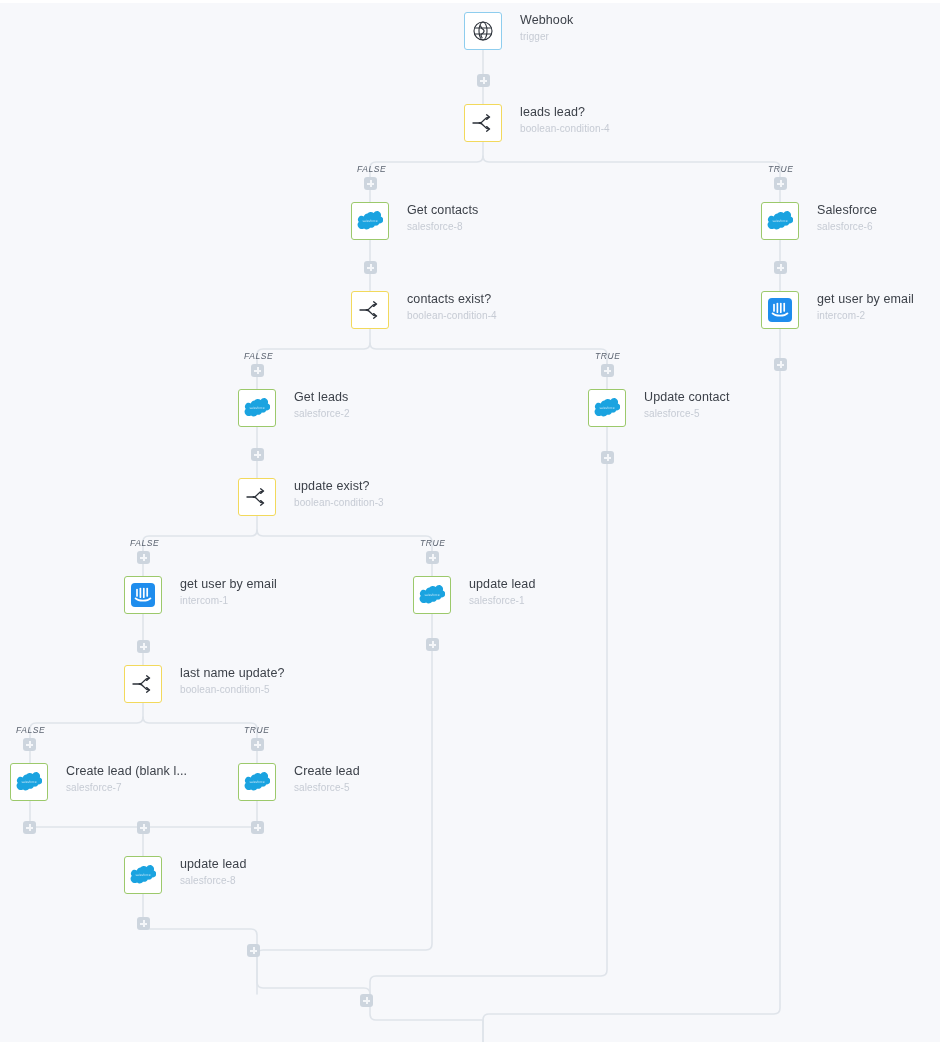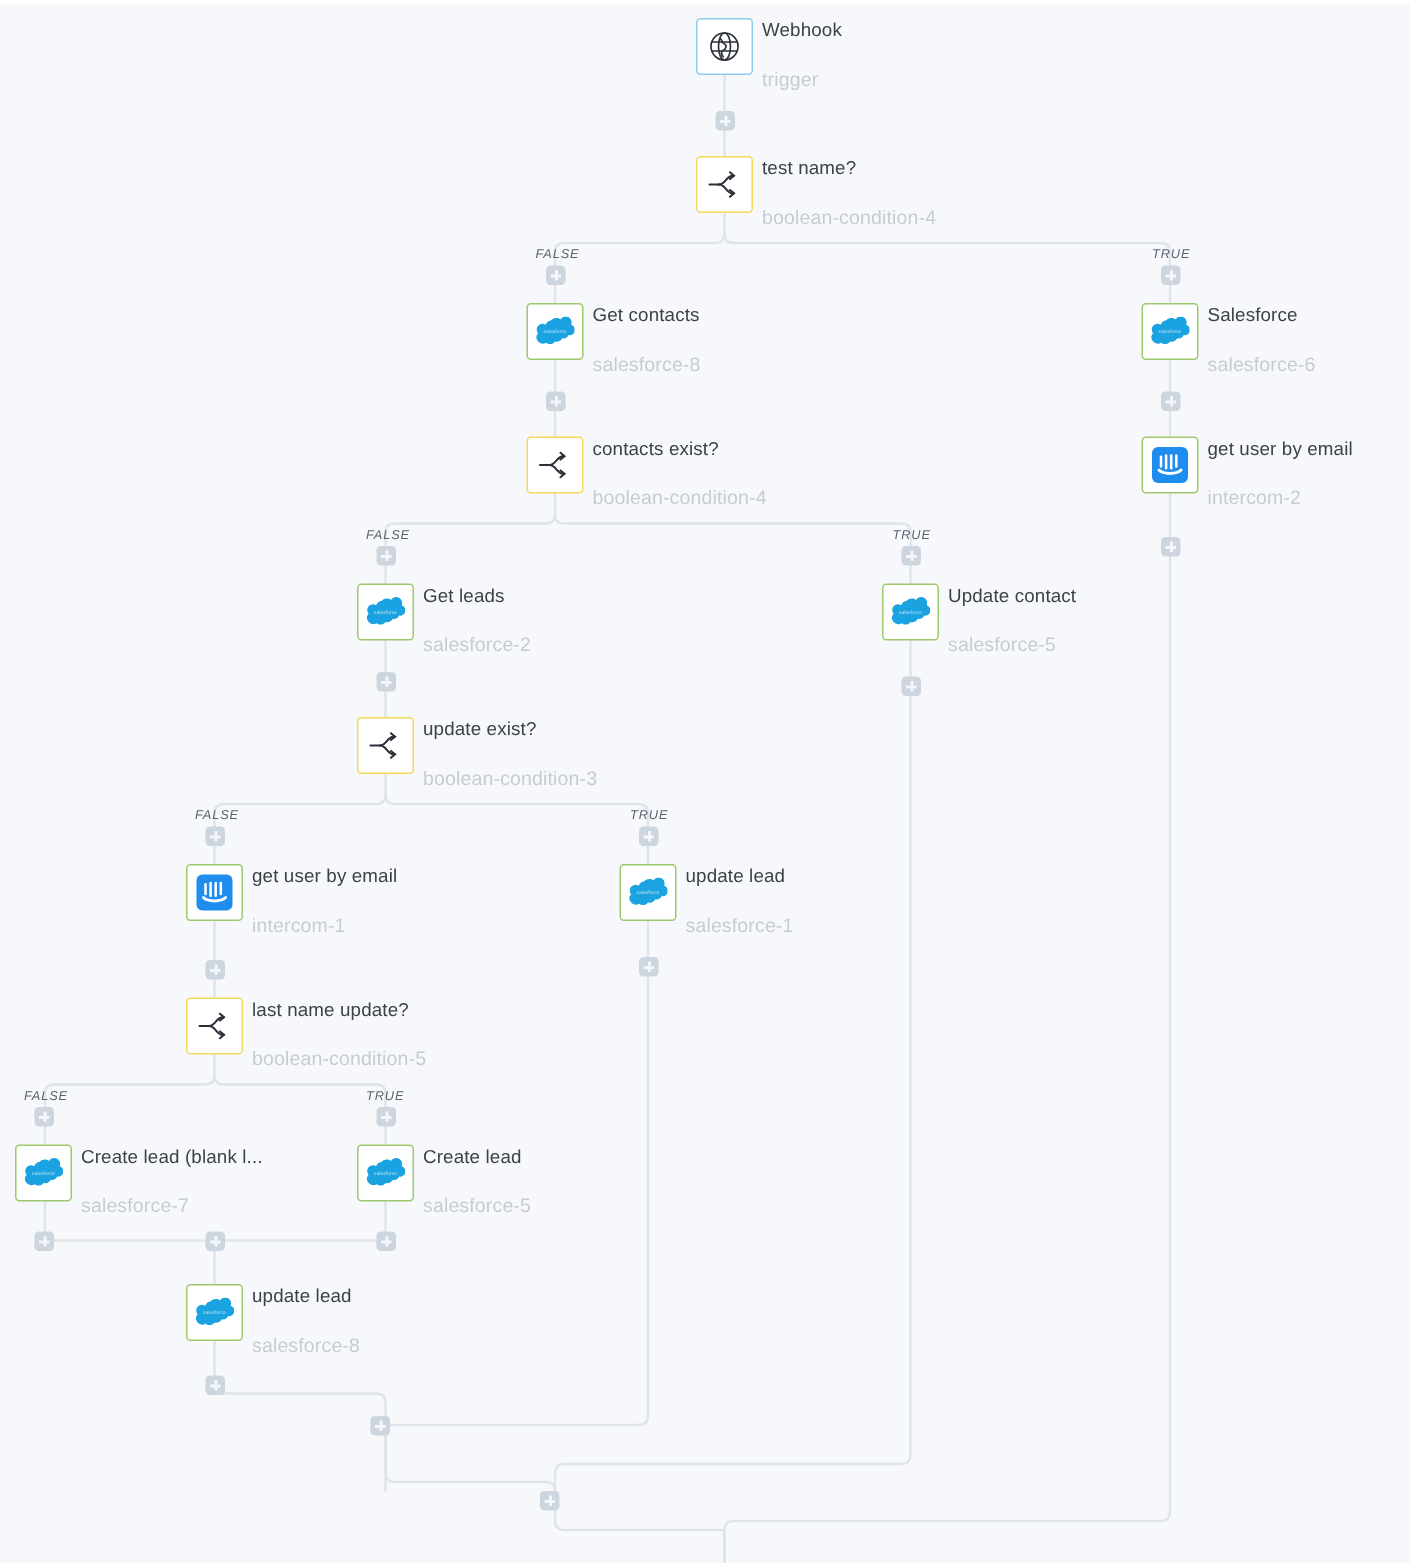--- a/index.html
+++ b/index.html
@@ -26,29 +26,29 @@
     background:#ffffff;
     border:1.5px solid #9cc96b;
     border-radius:3px;
     box-sizing:border-box;
     display:flex;align-items:center;justify-content:center;
   }
   .node.trigger .node-box{border-color:#8ecdee;}
   .node.cond .node-box{border-color:#f2d95c;}
 
   .node-text{
-    position:absolute;left:44px;top:1px;
+    position:absolute;left:56px;top:1px;
     white-space:nowrap;
   }
   .node-title{
     font-size:12.5px;color:#3c4149;line-height:15px;
     letter-spacing:.1px;
   }
   .node-sub{
-    font-size:13px;color:#c6cbd4;line-height:14px;margin-top:18px;
+    font-size:10px;color:#c6cbd4;line-height:14px;margin-top:2px;
     letter-spacing:.1px;
   }
 
   
   .ic{display:block;}
   .sf-ic{width:26px;height:20px;}
   .globe-ic{width:24px;height:24px;}
   .fork-ic{width:24px;height:20px;}
   .intercom-ic{
     width:24px;height:24px;background:#1f8ded;border-radius:4px;
@@ -180,21 +180,21 @@
     <div class="node-box">
       <svg class="ic fork-ic" viewBox="0 0 26 22" fill="none" stroke="#2b3038" stroke-width="1.5" stroke-linecap="round">
         <path d="M2 11 H9"></path>
         <path d="M9 11 C14 11 14 4.5 19.5 4.5"></path>
         <path d="M9 11 C14 11 14 17.5 19.5 17.5"></path>
         <path d="M17 2 L20 4.5 L17 7"></path>
         <path d="M17 15 L20 17.5 L17 20"></path>
       </svg>
     </div>
     <div class="node-text">
-      <div class="node-title">test name?</div>
+      <div class="node-title">leads lead?</div>
       <div class="node-sub">boolean-condition-4</div>
     </div>
   </div>
 
   <div class="node" style="left:351px;top:199px">
     <div class="node-box">
       <svg class="ic sf-ic" viewBox="0 0 52 38">
         <path fill="#1aa3e0" d="M21 4c3.3-3.6 8.6-4 12.4-1 2-3.6 6.4-5 10.2-3.2 3.8 1.8 5.5 6.2 4 10.1 3.6 1.2 5.7 4.9 4.8 8.6-.9 3.7-4.5 6-8.2 5.3-1.3 3.4-5 5.3-8.6 4.2-1.6 3.7-5.8 5.6-9.6 4.3-2.8 3.9-8.2 4.6-11.9 1.6-3.5 2.3-8.2 1.5-10.8-1.9C.2 28.9.5 23.9 3.6 21.2 1.1 18.4 1 14.2 3.5 11.3c2.5-2.9 6.7-3.5 9.9-1.4C15 6.4 18 4.3 21 4z"></path>
         <text x="26" y="21" font-family="DejaVu Sans, sans-serif" font-size="6" fill="#bfe4f7" text-anchor="middle">salesforce</text>
       </svg>

